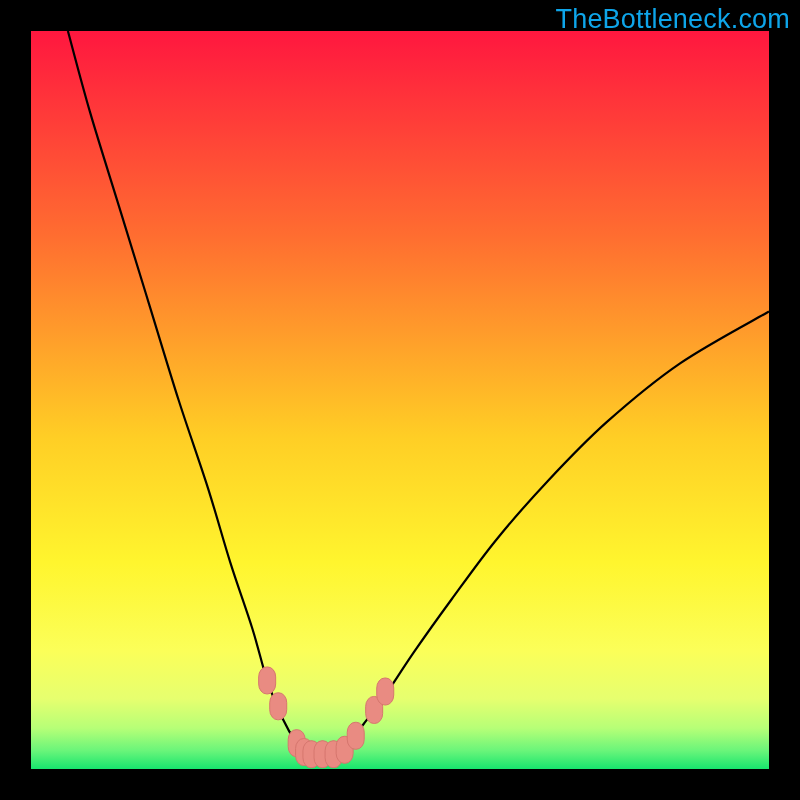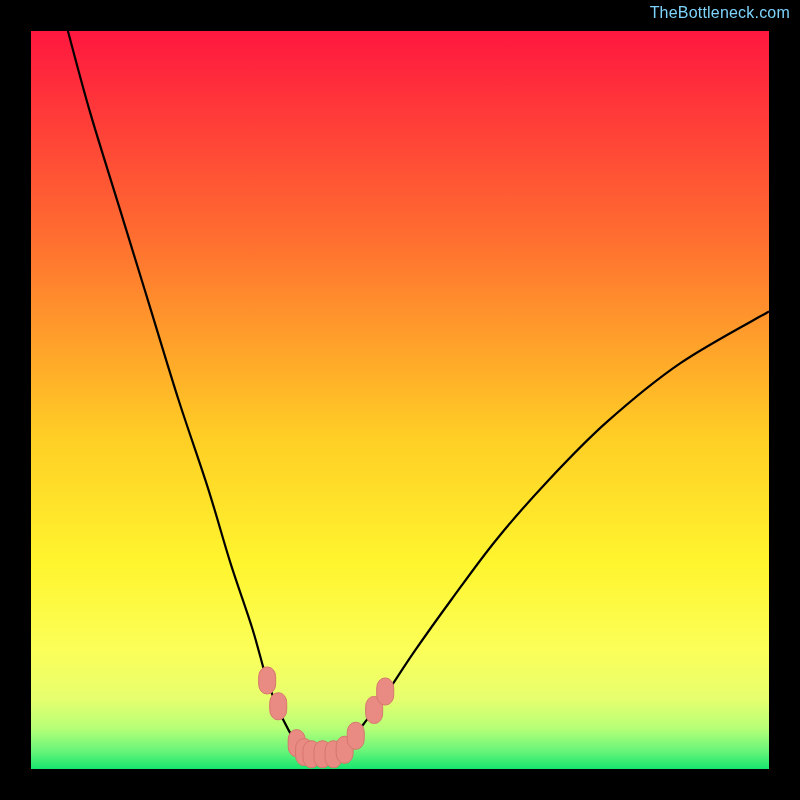--- a/index.html
+++ b/index.html
@@ -22,22 +22,22 @@
     top: 31px;
     left: 31px;
     width: 738px;
     height: 738px;
     overflow: hidden;
   }
   .watermark {
     position: absolute;
     top: 4px;
     right: 10px;
-    color: #7dd3fc;
-    font-size: 16px;
+    color: #0ea5e9;
+    font-size: 27px;
     font-weight: 400;
     letter-spacing: 0.2px;
   }
   svg { display: block; }
 </style>
 </head>
 <body>
 
 <div class="frame">
 

